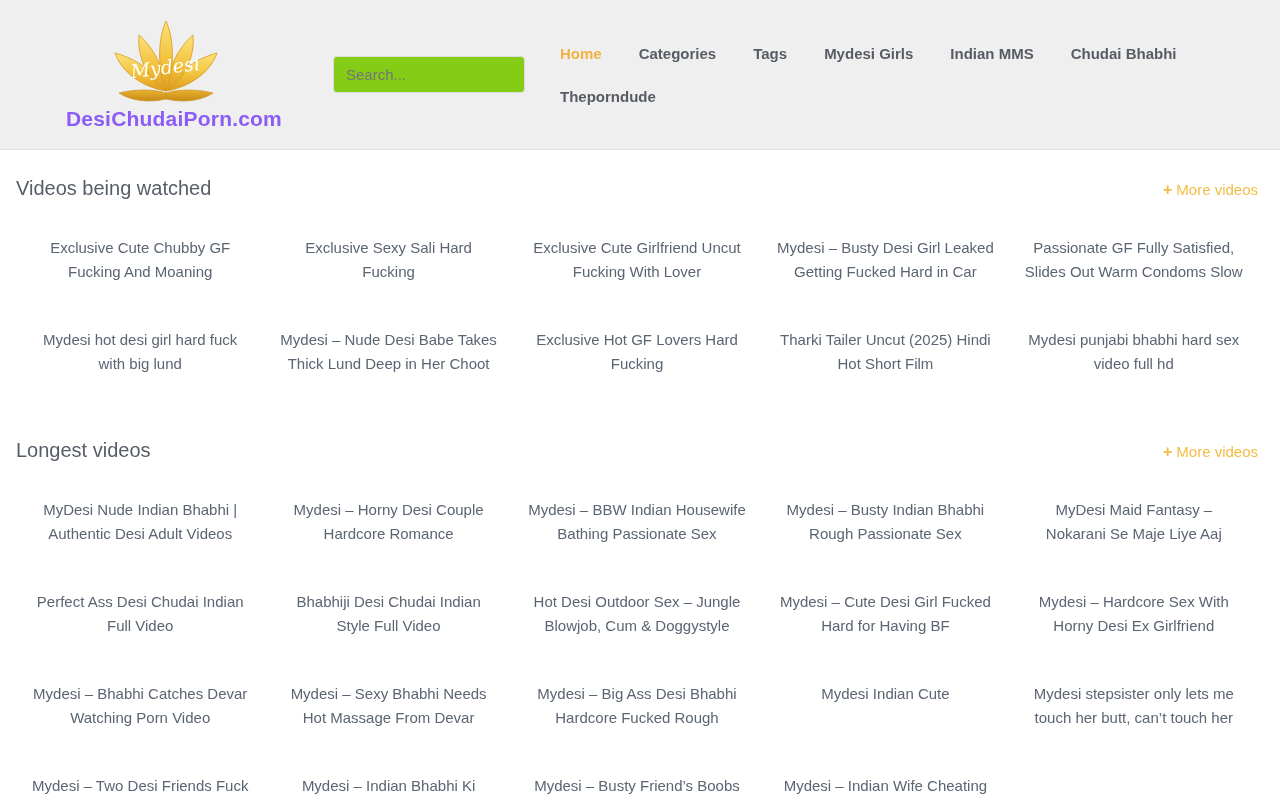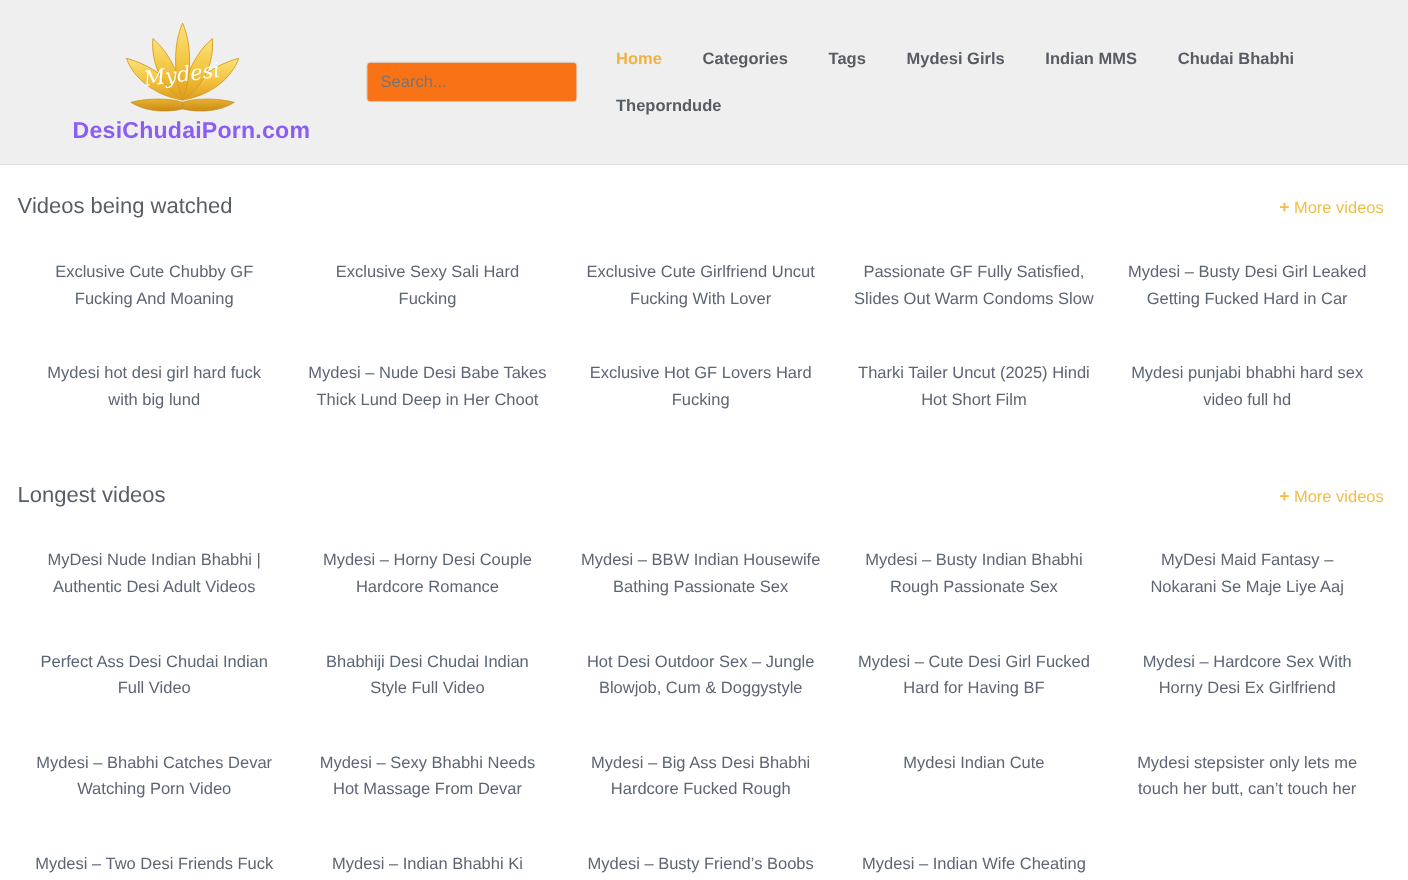--- a/index.html
+++ b/index.html
@@ -31,21 +31,21 @@
     font-weight: bold;
     color: #8b5cf6;
     letter-spacing: 0.2px;
     margin-top: 0;
     white-space: nowrap;
   }
   .searchbox {
     margin-left: 67px;
     width: 192px;
     height: 37px;
-    background: #f97316;
+    background: #84cc16;
     border: 1px solid #dcdcdc;
     border-radius: 4px;
     display: flex;
     align-items: center;
     overflow: hidden;
   }
   .searchbox input {
     flex: 1;
     border: none;
     outline: none;
@@ -164,22 +164,22 @@
 <main>
     <section class="video-section">
       <div class="section-head">
         <h2 class="section-title">Videos being watched</h2>
         <a href="#" class="more-link"><span class="plus">+</span>More videos</a>
       </div>
       <div class="video-grid">
         <a href="#" class="video-card">Exclusive Cute Chubby GF Fucking And Moaning</a>
         <a href="#" class="video-card">Exclusive Sexy Sali Hard Fucking</a>
         <a href="#" class="video-card">Exclusive Cute Girlfriend Uncut Fucking With Lover</a>
+        <a href="#" class="video-card">Mydesi – Busty Desi Girl Leaked Getting Fucked Hard in Car</a>
         <a href="#" class="video-card">Passionate GF Fully Satisfied, Slides Out Warm Condoms Slow</a>
-        <a href="#" class="video-card">Mydesi – Busty Desi Girl Leaked Getting Fucked Hard in Car</a>
         <a href="#" class="video-card">Mydesi hot desi girl hard fuck with big lund</a>
         <a href="#" class="video-card">Mydesi – Nude Desi Babe Takes Thick Lund Deep in Her Choot</a>
         <a href="#" class="video-card">Exclusive Hot GF Lovers Hard Fucking</a>
         <a href="#" class="video-card">Tharki Tailer Uncut (2025) Hindi Hot Short Film</a>
         <a href="#" class="video-card">Mydesi punjabi bhabhi hard sex video full hd</a>
       </div>
     </section>
     <section class="video-section">
       <div class="section-head">
         <h2 class="section-title">Longest videos</h2>

